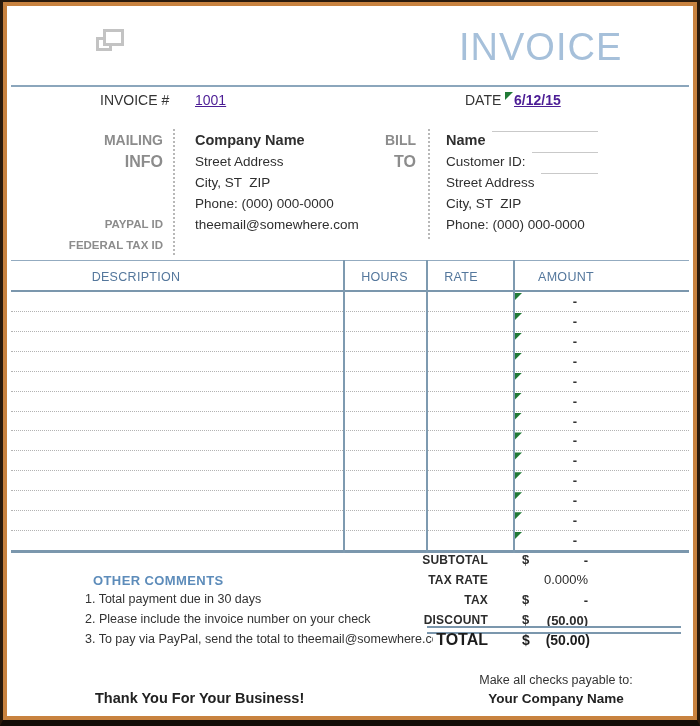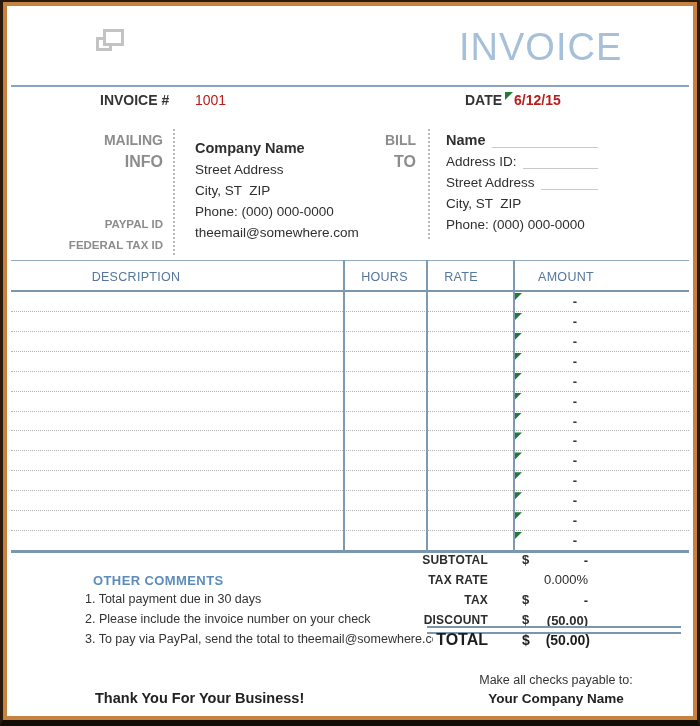--- a/index.html
+++ b/index.html
@@ -11,33 +11,33 @@
   .pre{white-space:pre;}
   
   .logo-icon{position:absolute;left:92px;top:24px;width:36px;height:32px;}
   .sq{position:absolute;box-sizing:border-box;border:3px solid #c3c3c3;}
   .sq.back{left:1px;top:11px;width:16px;height:14px;}
   .sq.front{left:8px;top:3px;width:21px;height:17px;background:#fff;}
   .logo-text{position:absolute;left:136px;top:26px;font-size:26px;font-weight:500;letter-spacing:9px;color:#bdbdbd;}
   .invoice-title{position:absolute;left:456px;top:24px;font-size:38px;font-weight:400;letter-spacing:1px;color:#a6c0da;}
   .hline{position:absolute;background:#8ba6bc;left:8px;width:678px;}
   .hl1{top:83px;height:2px;}
-  .meta-label{position:absolute;top:90px;font-size:14px;font-weight:bold;color:#343434;}
-  .meta-value{position:absolute;top:90px;font-size:14px;color:#b91c1c;}
+  .meta-label{position:absolute;top:90px;font-size:14px;font-weight:normal;color:#343434;}
+  .meta-value{position:absolute;top:90px;font-size:14px;color:#4c1d95;text-decoration:underline;}
   
   .lblcol{position:absolute;text-align:right;color:#8c8c8c;font-weight:bold;}
   .lblcol div{line-height:21px;height:21px;}
   .valcol{position:absolute;}
   .valcol div{line-height:21px;height:21px;font-size:13.5px;color:#2f2f2f;}
   .valcol .bold{font-weight:bold;font-size:14.5px;}
   .divider{position:absolute;border-left:2px dotted #b8b8b8;width:0;}
   .lbl-lg{font-size:14px;}
   .lbl-md{font-size:16px;}
   .lbl-sm{font-size:11.5px;}
-  .billrow{display:flex;align-items:flex-end;}
+  .billrow{display:flex;}
   .fill-line{flex:1;border-bottom:1px solid #c9c9c9;margin:0 0 3px 6px;height:1px;}
   
   .tl-top{top:258px;height:1px;background:#93abc0;}
   .tl-hdr{top:288px;height:2px;background:#7b97ad;}
   .tl-bot{top:548px;height:3px;background:#7b97ad;}
   .vline{position:absolute;top:258px;height:293px;width:2px;background:#7e9ab0;z-index:2;}
   .th{position:absolute;top:268px;font-size:12.5px;font-weight:normal;color:#54779c;text-align:center;letter-spacing:0.3px;}
   .rows{position:absolute;left:8px;top:290px;width:678px;height:258px;display:flex;flex-direction:column;}
   .row{flex:1;position:relative;border-bottom:1px dotted #b3b3b3;}
   .row:last-child{border-bottom:none;}
@@ -85,40 +85,40 @@
 
   <div class="lblcol" style="left:8px;top:128px;width:152px;">
     <div class="lbl-lg">MAILING</div>
     <div class="lbl-md">INFO</div>
     <div></div>
     <div></div>
     <div class="lbl-sm">PAYPAL ID</div>
     <div class="lbl-sm">FEDERAL TAX ID</div>
   </div>
   <div class="divider" style="left:170px;top:127px;height:126px;"></div>
-  <div class="valcol" style="left:192px;top:128px;margin-top:8px;">
+  <div class="valcol" style="left:192px;top:128px;">
     <div class="bold">Company Name</div>
     <div>Street Address</div>
     <div class="pre">City, ST  ZIP</div>
     <div>Phone: (000) 000-0000</div>
     <div>theemail@somewhere.com</div>
   </div>
 
   <div class="lblcol" style="left:340px;top:128px;width:73px;">
     <div class="lbl-lg">BILL</div>
     <div class="lbl-md">TO</div>
   </div>
   <div class="divider" style="left:425px;top:127px;height:110px;"></div>
   <div class="valcol" style="left:443px;top:128px;width:152px;">
     <div class="billrow">
         <span class="bold">Name</span>
         <span class="fill-line"></span>
       </div>
     <div class="billrow">
-        <span>Address ID:</span>
+        <span>Customer ID:</span>
         <span class="fill-line"></span>
       </div>
     <div class="billrow">
         <span>Street Address</span>
         <span class="fill-line"></span>
       </div>
     <div class="pre">City, ST  ZIP</div>
     <div>Phone: (000) 000-0000</div>
   </div>
 

